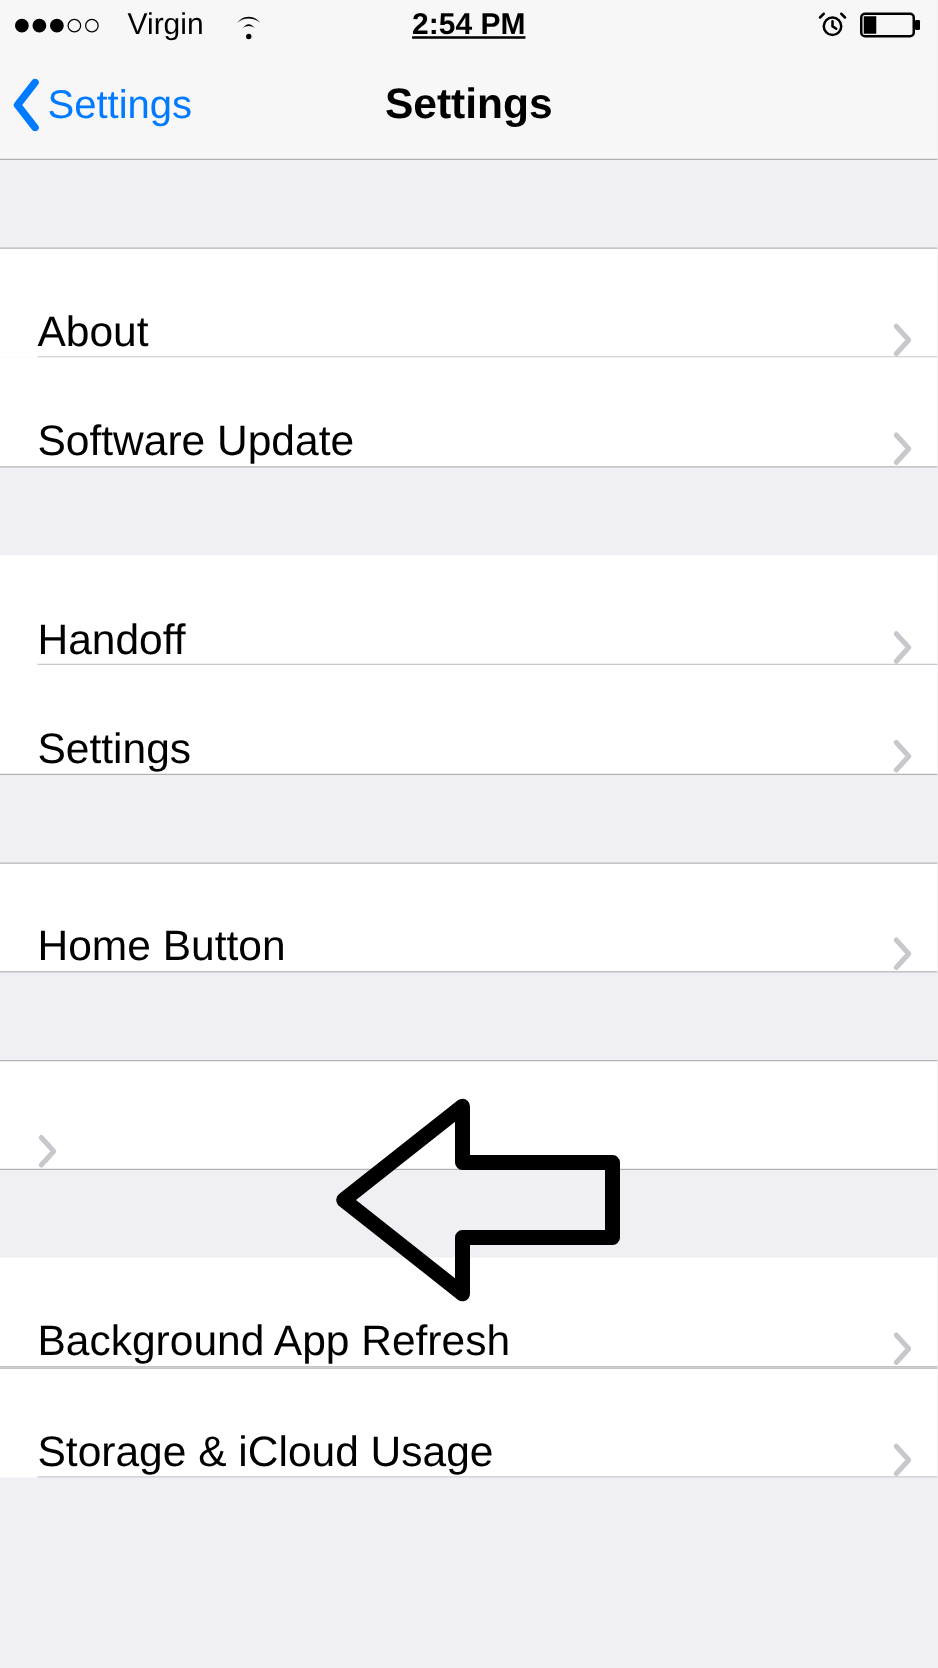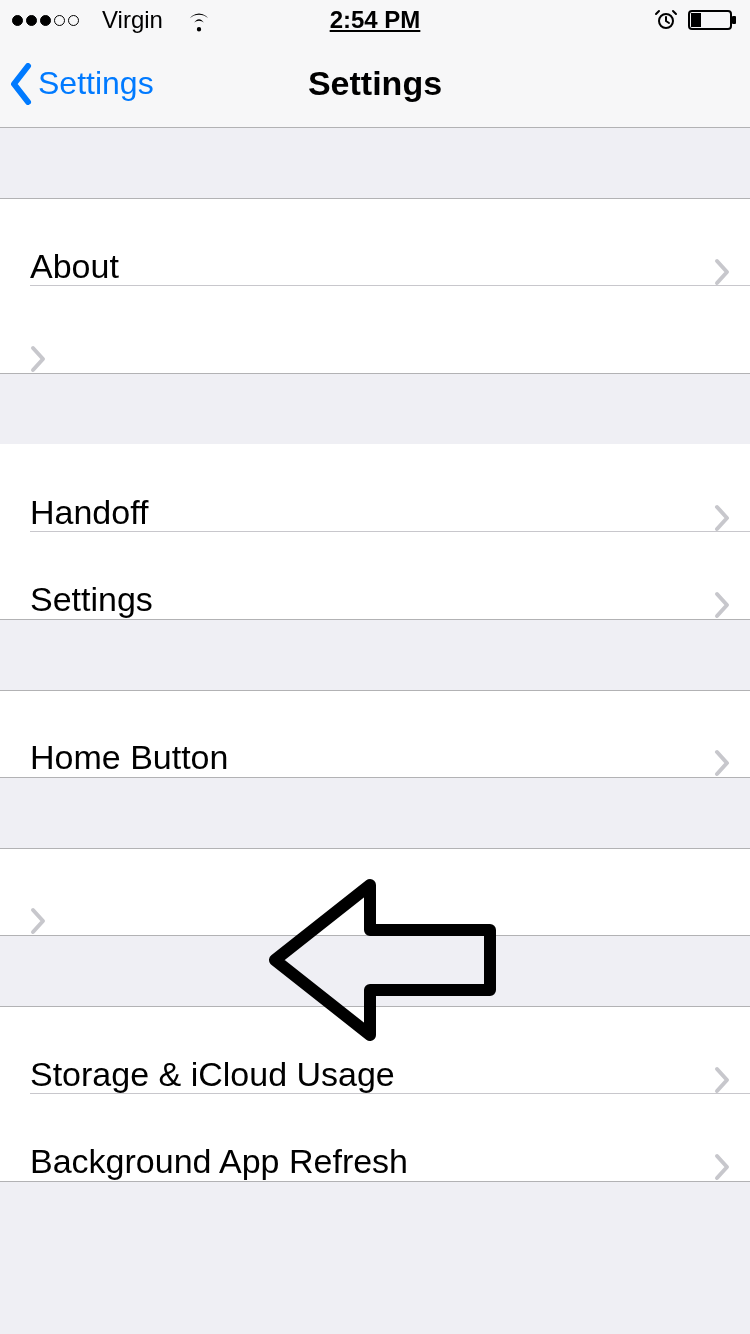--- a/index.html
+++ b/index.html
@@ -141,20 +141,21 @@
   <div class="cell group-border-top">
     <span class="label">About</span>
     <span class="disclosure">
         <svg viewBox="0 0 16 28">
           <polyline points="3,3 13,14 3,25" fill="none" stroke="#c7c7cc" stroke-width="4" stroke-linecap="round" stroke-linejoin="round"></polyline>
         </svg>
       </span>
     <div class="sep"></div>
   </div>
   <div class="cell group-border-bottom">
+    <span class="label">Software Update</span>
     <span class="disclosure">
         <svg viewBox="0 0 16 28">
           <polyline points="3,3 13,14 3,25" fill="none" stroke="#c7c7cc" stroke-width="4" stroke-linecap="round" stroke-linejoin="round"></polyline>
         </svg>
       </span>
   </div>
 
   <div class="group-gap"></div>
 
   <div class="cell">
@@ -191,36 +192,36 @@
   <div class="cell group-border-top group-border-bottom">
     <span class="disclosure">
         <svg viewBox="0 0 16 28">
           <polyline points="3,3 13,14 3,25" fill="none" stroke="#c7c7cc" stroke-width="4" stroke-linecap="round" stroke-linejoin="round"></polyline>
         </svg>
       </span>
   </div>
 
   <div class="group-gap"></div>
 
+  <div class="cell group-border-bottom">
+    <span class="label">Background App Refresh</span>
+    <span class="disclosure">
+        <svg viewBox="0 0 16 28">
+          <polyline points="3,3 13,14 3,25" fill="none" stroke="#c7c7cc" stroke-width="4" stroke-linecap="round" stroke-linejoin="round"></polyline>
+        </svg>
+      </span>
+  </div>
   <div class="cell group-border-top">
     <span class="label">Storage &amp; iCloud Usage</span>
     <span class="disclosure">
         <svg viewBox="0 0 16 28">
           <polyline points="3,3 13,14 3,25" fill="none" stroke="#c7c7cc" stroke-width="4" stroke-linecap="round" stroke-linejoin="round"></polyline>
         </svg>
       </span>
     <div class="sep"></div>
-  </div>
-  <div class="cell group-border-bottom">
-    <span class="label">Background App Refresh</span>
-    <span class="disclosure">
-        <svg viewBox="0 0 16 28">
-          <polyline points="3,3 13,14 3,25" fill="none" stroke="#c7c7cc" stroke-width="4" stroke-linecap="round" stroke-linejoin="round"></polyline>
-        </svg>
-      </span>
   </div>
 
 </div>
 
 <div class="annotation-arrow" style="left:260px; top:870px;">
   <svg width="260" height="180" viewBox="0 0 260 180">
     <path d="M 110 15
              L 15 90
              L 110 165
              L 110 120

